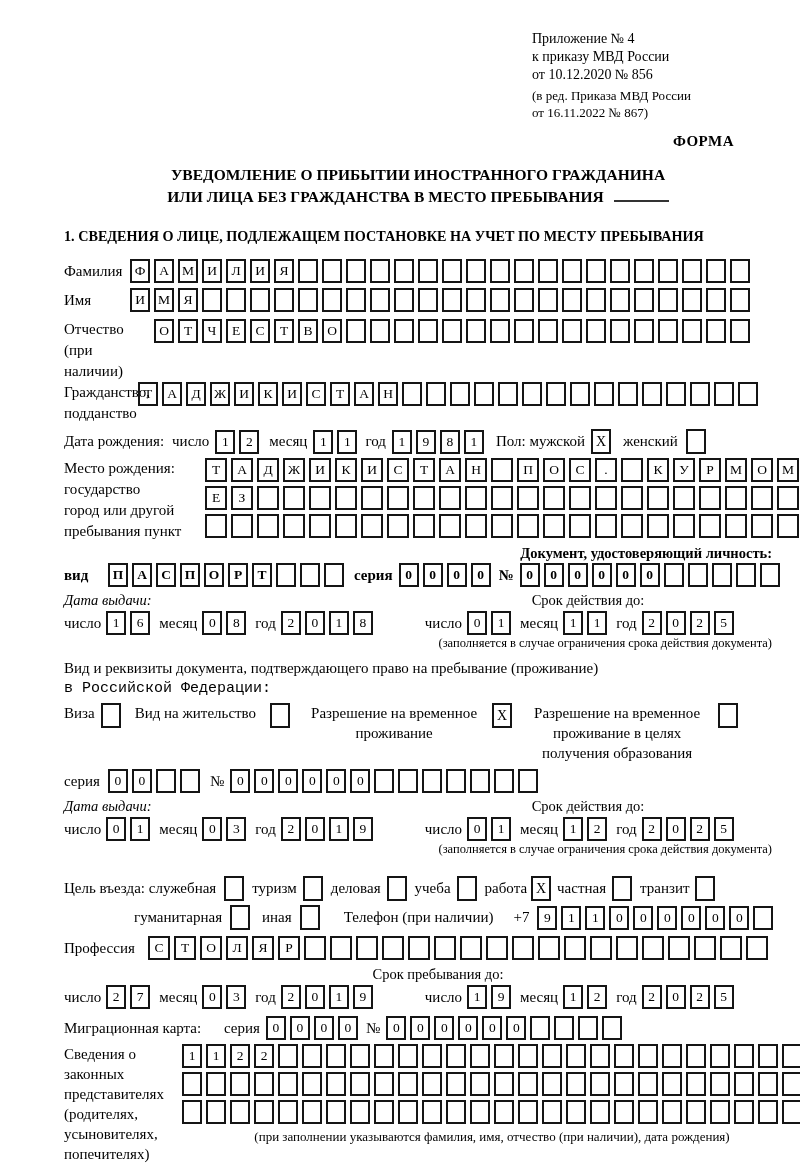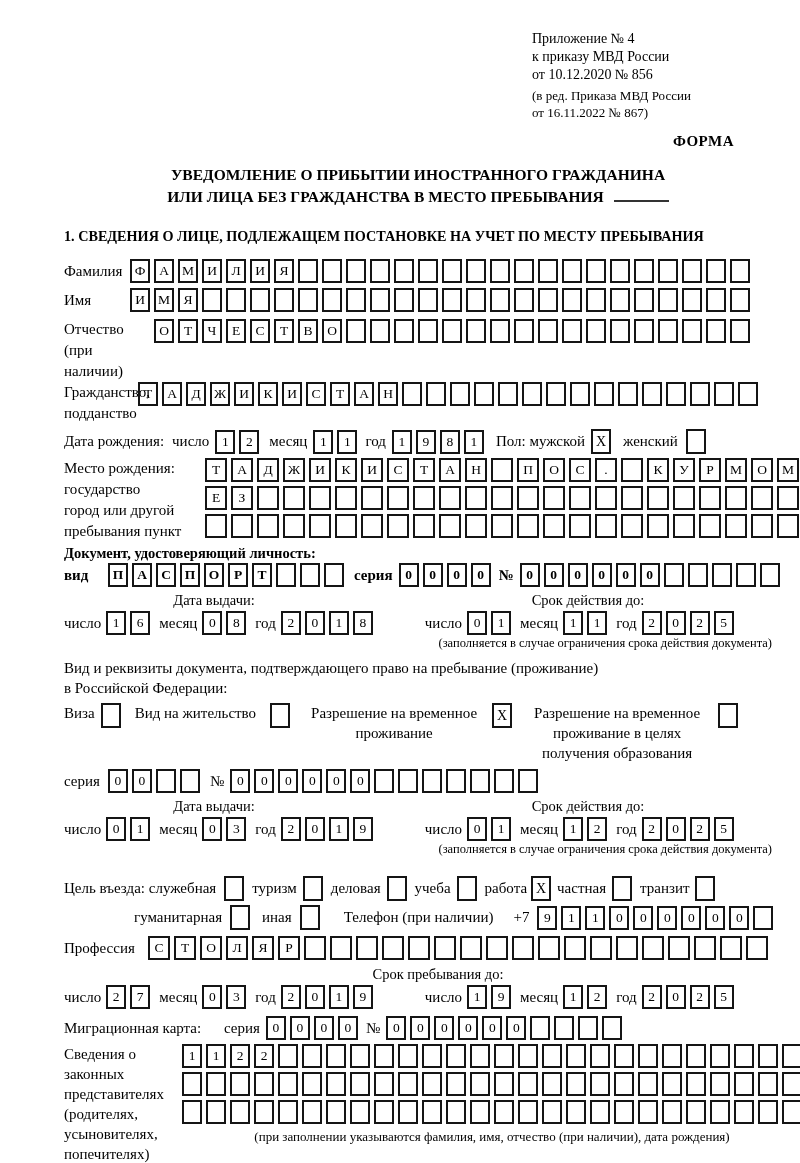--- a/index.html
+++ b/index.html
@@ -35,34 +35,34 @@
   .wide .cell { width:22px; }
   .stack > .cells { display:flex; }
   .stack > .cells + .cells { margin-top:4px; }
 
   
   .cb { flex:none; display:inline-block; width:20px; height:25px; border:2px solid #151515;
         text-align:center; font-size:14px; line-height:21px; }
 
   
   .cap { display:flex; font-size:14.5px; margin-top:5px; }
-  .cap .c1 { width:300px; text-align:center; }
+  .cap .c1 { width:300px; text-align:left;font-style:italic; }
   .cap .c2 { flex:1; text-align:center; padding-left:40px; }
   .dgrow { display:flex; align-items:center; margin-top:2px; }
   .dg { display:flex; align-items:center; }
   .dg .t { margin-right:5px; }
   .dg .g { margin-right:9px; }
   .fnote { font-size:12.5px; text-align:right; margin-top:1px; }
 
   .para { margin-top:8px; line-height:19px; }
   .permit-row { display:flex; align-items:flex-start; margin-top:5px; }
   .plabel { text-align:center; line-height:20px; }
   .sved-note { font-size:13px; margin-top:5px; text-align:center; }
   .ml6{margin-left:6px;} .ml8{margin-left:8px;} .ml10{margin-left:10px;} .ml12{margin-left:12px;} .ml14{margin-left:14px;}
-  .dochead { text-align:left; font-weight:bold; font-size:14.5px; margin-top:3px; }
+  .dochead { text-align:right; font-weight:bold; font-size:14.5px; margin-top:3px; }
 </style>
 </head>
 <body>
 
 <div class="page">
 
   <div class="hdr">
     <div>Приложение № 4</div>
     <div>к приказу МВД России</div>
     <div>от 10.12.2020 № 856</div>
@@ -402,21 +402,21 @@
           <span class="cell">2</span>
           <span class="cell">0</span>
           <span class="cell">2</span>
           <span class="cell">5</span>
         </span>
     </span>
   </div>
   <div class="fnote">(заполняется в случае ограничения срока действия документа)</div>
 
   <div class="para">Вид и реквизиты документа, подтверждающего право на пребывание (проживание)</div>
-  <div class="para" style="margin-top:1px;">в Российской Федерации:</div>
+  <div class="para" style="margin-top:1px;font-family:Liberation Mono, monospace;">в Российской Федерации:</div>
 
   <div class="permit-row">
     <span class="lbl">Виза</span>
     <span class="cb ml6"></span>
     <span class="lbl ml14">Вид на жительство</span>
     <span class="cb ml14"></span>
     <span class="plabel ml14" style="width:180px;">Разрешение на временное проживание</span>
     <span class="cb ml8">X</span>
     <span class="plabel ml12" style="width:186px;">Разрешение на временное проживание в целях получения образования</span>
     <span class="cb ml8"></span>

